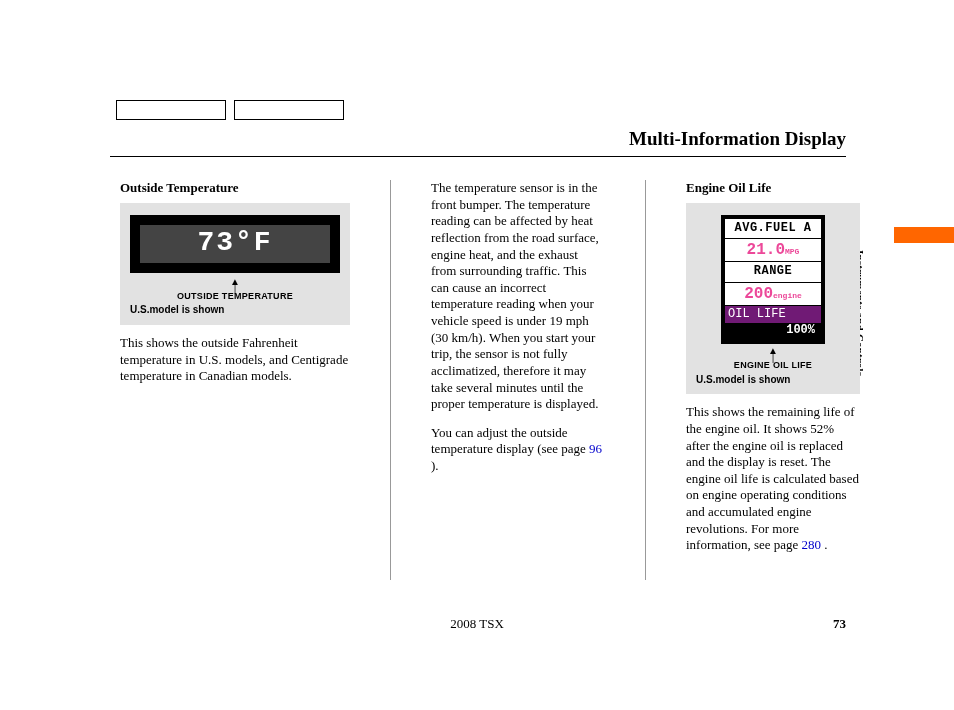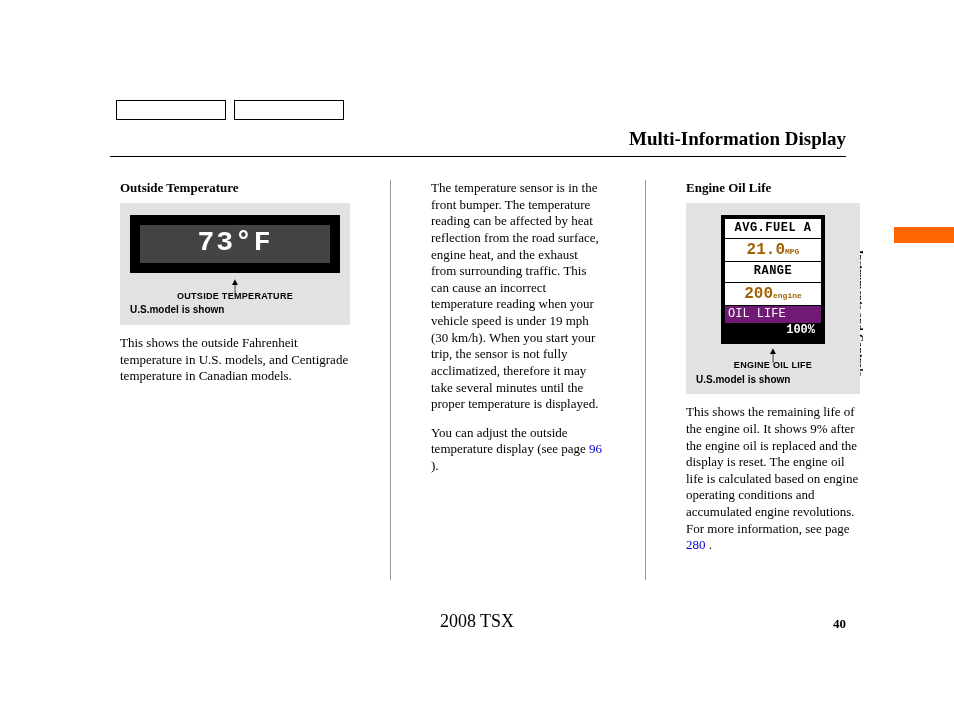--- a/index.html
+++ b/index.html
@@ -157,21 +157,21 @@
     color: #000;
     font-family: "Courier New", monospace;
     font-weight: bold;
     font-size: 12px;
     text-align: center;
     padding: 2px 0;
     letter-spacing: 0.5px;
   }
   .oil-val {
     background: #fff;
-    color: #a16207;
+    color: #ec4899;
     font-family: "Courier New", monospace;
     font-weight: bold;
     text-align: center;
     padding: 1px 0;
   }
   .oil-big { font-size: 16px; }
   .oil-small { font-size: 8px; vertical-align: baseline; }
   .oil-dark {
     background: #701a75;
     color: #fff;
@@ -189,21 +189,21 @@
     padding: 0 6px 2px 0;
     font-weight: bold;
   }
 
   .footer-model {
     position: absolute;
     bottom: 78px;
     left: 0;
     width: 100%;
     text-align: center;
-    font-size: 18px;
+    font-size: 13px;
     font-family: Georgia, serif;
   }
   .footer-pageno {
     position: absolute;
     bottom: 78px;
     right: 108px;
     font-family: Georgia, serif;
     font-weight: bold;
     font-size: 13px;
   }
@@ -263,20 +263,20 @@
           <span class="oil-big">200</span><span class="oil-small">engine</span>
         </div>
         <div class="oil-dark">OIL LIFE</div>
         <div class="oil-dark2">100%</div>
       </div>
       <div class="pointer-wrap">▲<br>│</div>
       <div class="fig-label">ENGINE OIL LIFE</div>
       <div class="fig-note">U.S.model is shown</div>
     </div>
     <p class="para">
-      <span>This shows the remaining life of the engine oil. It shows 9% after the engine oil is replaced and the display is reset. The engine oil life is calculated based on engine operating conditions and accumulated engine revolutions. For more information, see page </span><span class="link">280</span><span> .</span>
+      <span>This shows the remaining life of the engine oil. It shows 52% after the engine oil is replaced and the display is reset. The engine oil life is calculated based on engine operating conditions and accumulated engine revolutions. For more information, see page </span><span class="link">280</span><span> .</span>
     </p>
   </div>
 
 </div>
 
 <div class="footer-model">2008  TSX</div>
-<div class="footer-pageno">40</div>
+<div class="footer-pageno">73</div>
 
 </body></html>

